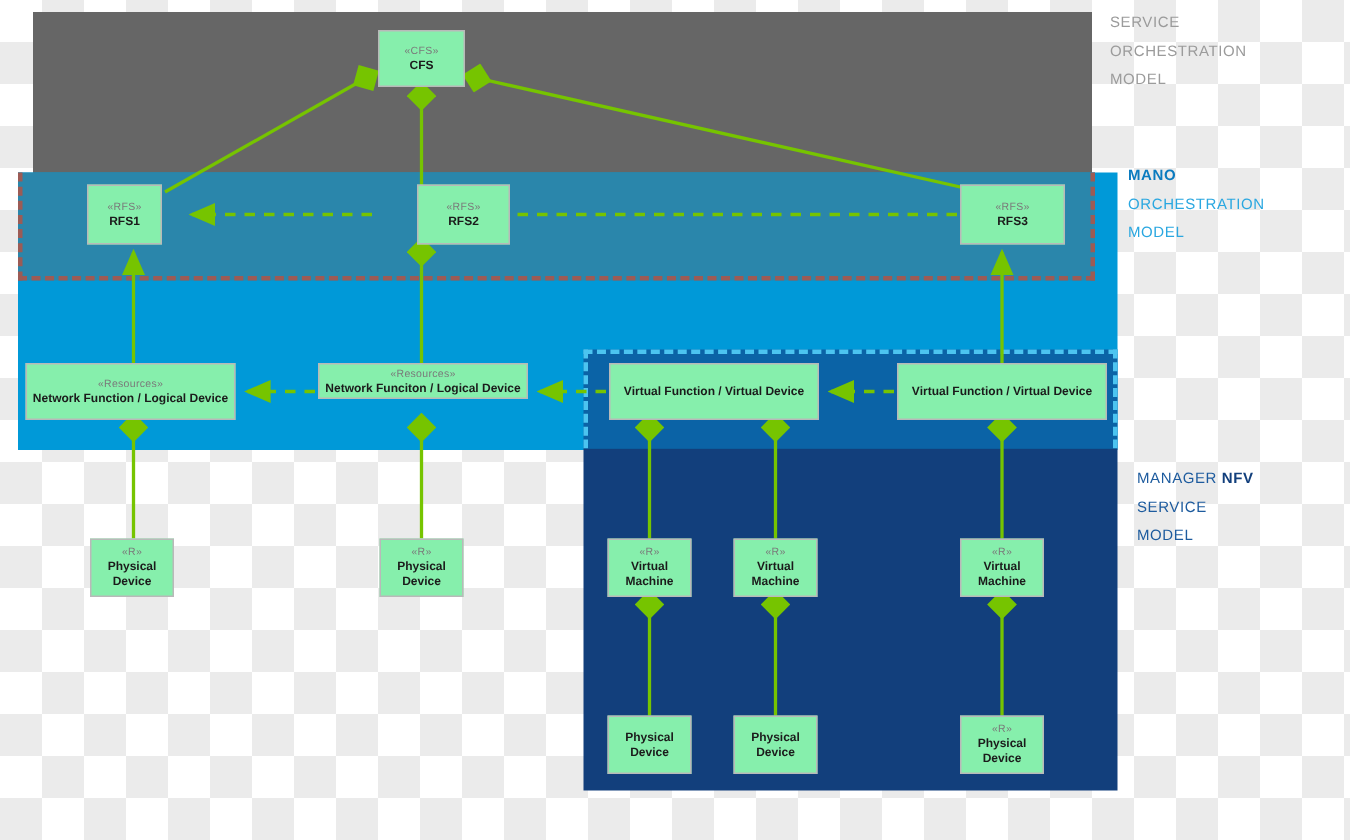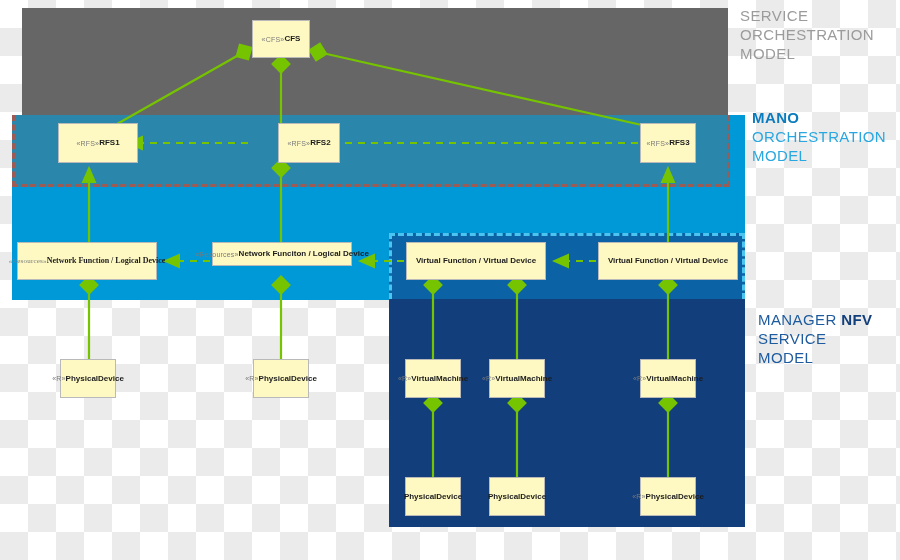--- a/index.html
+++ b/index.html
@@ -20,41 +20,41 @@
   #band-service{left:22px;top:8px;width:706px;height:110px;background:#666666;}
   #band-mano{left:12px;top:115px;width:733px;height:185px;background:#0099d8;}
   #band-mano-inner{left:12px;top:115px;width:718px;height:72px;background:#2a86ab;
         border-right:3px dashed #9c5b55;border-bottom:3px dashed #9c5b55;border-left:3px dashed #9c5b55;
         box-sizing:border-box;}
   #band-nfv-top{left:389px;top:233px;width:356px;height:66px;background:#0b63a6;
         border:3px dashed #4cc4f0;border-bottom:none;box-sizing:border-box;}
   #band-nfv{left:389px;top:299px;width:356px;height:228px;background:#123f7c;}
 
   
-  .caption{position:absolute;font-size:15px;line-height:19px;letter-spacing:.4px;}
+  .caption{position:absolute;font-size:10px;line-height:19px;letter-spacing:.4px;}
   #cap-service{left:740px;top:6px;color:#9b9b9b;}
   #cap-mano{left:752px;top:108px;color:#2aa7e0;}
   #cap-mano b{color:#0b7bbf;font-weight:bold;}
   #cap-nfv{left:758px;top:310px;color:#1d5b9e;}
   #cap-nfv b{color:#123f7c;font-weight:bold;}
 
   
-  .node{position:absolute;background:#fef9c3;border:1px solid #b9b9b9;
-        display:flex;flex-direction:row;align-items:center;justify-content:center;
+  .node{position:absolute;background:#86efac;border:1px solid #b9b9b9;
+        display:flex;flex-direction:column;align-items:center;justify-content:center;
         text-align:center;box-sizing:border-box;}
   .stereo{font-size:7px;color:#7a7a7a;line-height:9px;letter-spacing:.2px;}
   .nname{font-size:8px;font-weight:bold;color:#1b1b1b;line-height:10px;}
   .nname.wide{font-size:8px;white-space:nowrap;}
 
   #n-cfs  {left:252px;top:20px;width:58px;height:38px;}
-  #n-rfs1 {left:58px;top:123px;width:80px;height:40px;text-align:right;}
+  #n-rfs1 {left:58px;top:123px;width:50px;height:40px;text-align:right;}
   #n-rfs2 {left:250px;top:123px;width:62px;height:40px;margin-left:28px;}
-  #n-rfs3 {left:640px;top:123px;width:56px;height:40px;}
-
-  #n-nf1  {left:17px;top:242px;width:140px;height:38px;font-family:Liberation Serif, serif;}
+  #n-rfs3 {left:640px;top:123px;width:70px;height:40px;}
+
+  #n-nf1  {left:17px;top:242px;width:140px;height:38px;}
   #n-nf2  {left:212px;top:242px;width:140px;height:24px;}
   #n-vf1  {left:406px;top:242px;width:140px;height:38px;}
   #n-vf2  {left:598px;top:242px;width:140px;height:38px;}
 
   #n-pd-l1{left:60px;top:359px;width:56px;height:39px;}
   #n-pd-l2{left:253px;top:359px;width:56px;height:39px;}
 
   #n-vm1  {left:405px;top:359px;width:56px;height:39px;}
   #n-vm2  {left:489px;top:359px;width:56px;height:39px;}
   #n-vm3  {left:640px;top:359px;width:56px;height:39px;}

